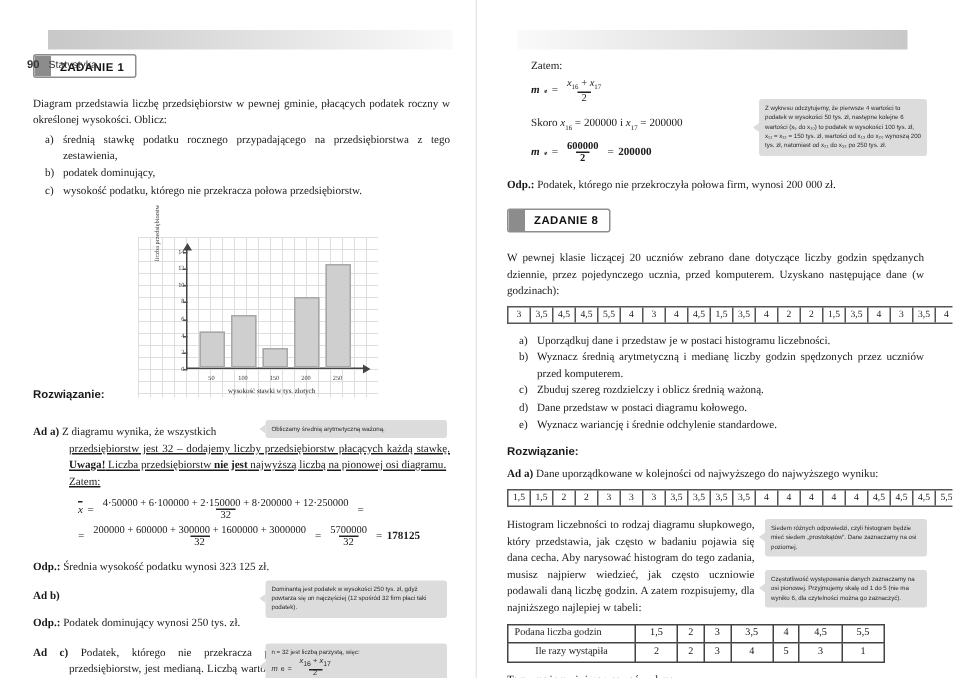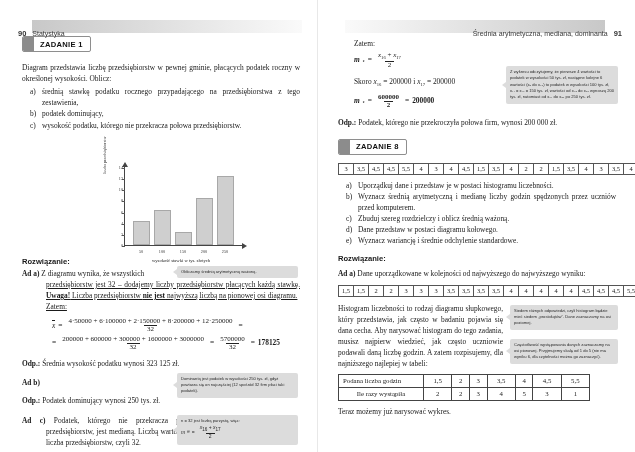--- a/index.html
+++ b/index.html
@@ -1,21 +1,21 @@
 <!DOCTYPE html>
 <html><head>
 <meta charset="utf-8">
 <style>
   html,body{margin:0;padding:0;background:#ffffff;}
   body{width:635px;height:452px;overflow:hidden;font-family:"Liberation Serif",serif;color:#1a1a1a;}
   .spread{position:relative;width:635px;height:452px;background:#fff;}
   .gutter{position:absolute;left:317px;top:0;width:1px;height:452px;background:#e8e8e8;}
 
   
-  .head{position:absolute;top:20px;height:27px;display:flex;align-items:center;}
+  .head{position:absolute;top:20px;height:27px;display:flex;align-items:flex-end;}
   .head-left{left:18px;width:290px;}
   .head-right{left:330px;width:292px;justify-content:flex-end;}
   .head-band{position:absolute;top:20px;height:13px;}
   .band-l{left:32px;width:270px;background:linear-gradient(90deg,#c8c8c8 0%,#e6e6e6 60%,#fafafa 100%);}
   .band-r{left:345px;width:260px;background:linear-gradient(270deg,#c8c8c8 0%,#e6e6e6 60%,#fafafa 100%);}
   .folio{font-family:"Liberation Sans",sans-serif;font-size:7.5px;font-weight:700;color:#333;position:relative;z-index:3;}
   .runtext{font-family:"Liberation Sans",sans-serif;font-size:7px;color:#3a3a3a;position:relative;z-index:3;}
   .head-left .runtext{margin-left:6px;}
   .head-right .runtext{margin-right:6px;}
 
@@ -33,21 +33,21 @@
   .body{font-size:7.4px;line-height:1.5;text-align:justify;}
   .body.intro{margin-top:7px;}
   ol.alpha{margin:2px 0 0 0;padding:0;list-style:none;}
   ol.alpha li{font-size:7.4px;line-height:1.5;padding-left:20px;position:relative;text-align:justify;}
   ol.alpha li .mk{position:absolute;left:8px;}
   .sec-title{font-family:"Liberation Sans",sans-serif;font-size:7.6px;font-weight:700;margin-top:8px;}
   .b{font-weight:700;}
   .ans{font-size:7.4px;line-height:1.5;margin-top:7px;}
   .ans .lead{font-weight:700;}
 
-  .adwrap{position:relative;margin-top:2px;}
+  .adwrap{position:relative;margin-top:15px;}
   .ad{font-size:7.4px;line-height:1.5;}
   .ad .tag{font-weight:700;}
   .indent{padding-left:24px;text-align:justify;text-decoration:underline;}
   .hang{padding-left:24px;text-indent:-24px;text-align:justify;}
 
   
   .callout{position:absolute;background:#dcdcdc;color:#2a2a2a;border-radius:2px;
     font-family:"Liberation Sans",sans-serif;font-size:4.1px;line-height:1.55;padding:3px 4px;}
   .callout::before{content:"";position:absolute;left:-4px;top:50%;margin-top:-3px;
     border-top:3px solid transparent;border-bottom:3px solid transparent;border-right:4px solid #dcdcdc;}
@@ -98,24 +98,20 @@
 <div class="spread">
   <div class="gutter"></div>
 
   <div class="head-band band-l"></div>
   <div class="head head-left">
     <span class="folio">90</span>
     <span class="runtext">Statystyka</span>
   </div>
 
   <div class="head-band band-r"></div>
-  <div class="head head-right">
-    <span class="runtext">Średnia arytmetyczna, mediana, dominanta</span>
-    <span class="folio">91</span>
-  </div>
 
   <div class="col col-left">
 
     <div class="task-badge">
       <span class="sq"></span>
       <span class="lbl">ZADANIE 1</span>
     </div>
 
     <p class="body intro">Diagram przedstawia liczbę przedsiębiorstw w pewnej gminie, płacących podatek roczny w określonej wysokości. Oblicz:</p>
 
@@ -284,20 +280,21 @@
       <span class="lead">Odp.:</span><span> Podatek, którego nie przekroczyła połowa firm, wynosi 200 000 zł.</span>
     </p>
 
     <div style="height:11px"></div>
 
     <div class="task-badge">
       <span class="sq"></span>
       <span class="lbl">ZADANIE 8</span>
     </div>
 
+    <p class="body intro">W pewnej klasie liczącej 20 uczniów zebrano dane dotyczące liczby godzin spędzanych dziennie, przez pojedynczego ucznia, przed komputerem. Uzyskano następujące dane (w godzinach):</p>
 
     <div class="strip" id="rawstrip" style="margin:5px auto 0;">
         <div class="cell">3</div>
         <div class="cell">3,5</div>
         <div class="cell">4,5</div>
         <div class="cell">4,5</div>
         <div class="cell">5,5</div>
         <div class="cell">4</div>
         <div class="cell">3</div>
         <div class="cell">4</div>

